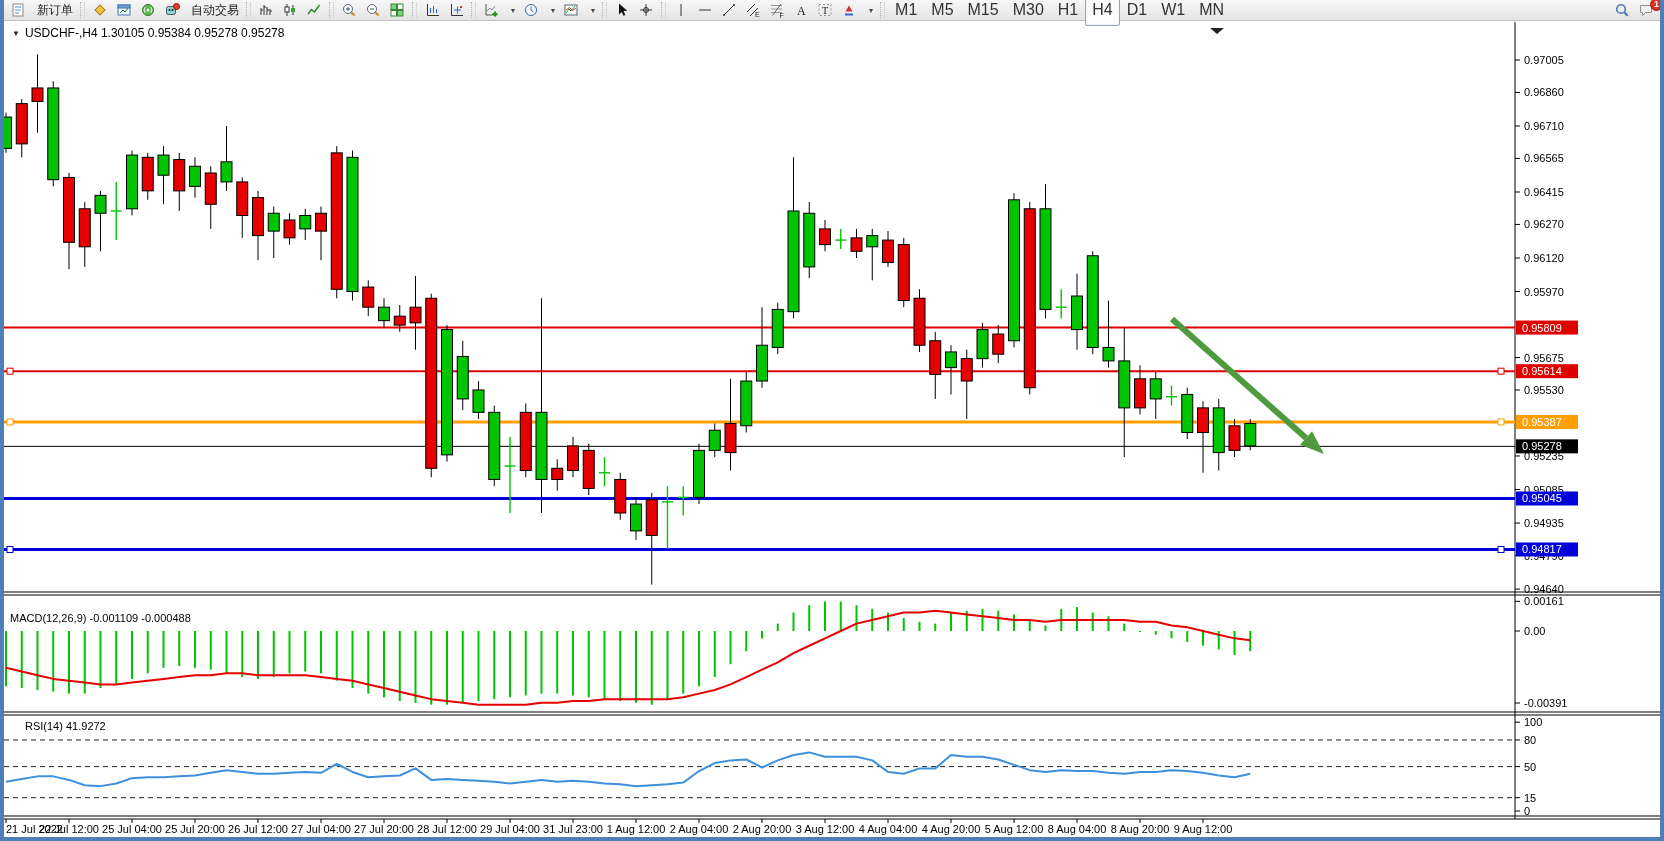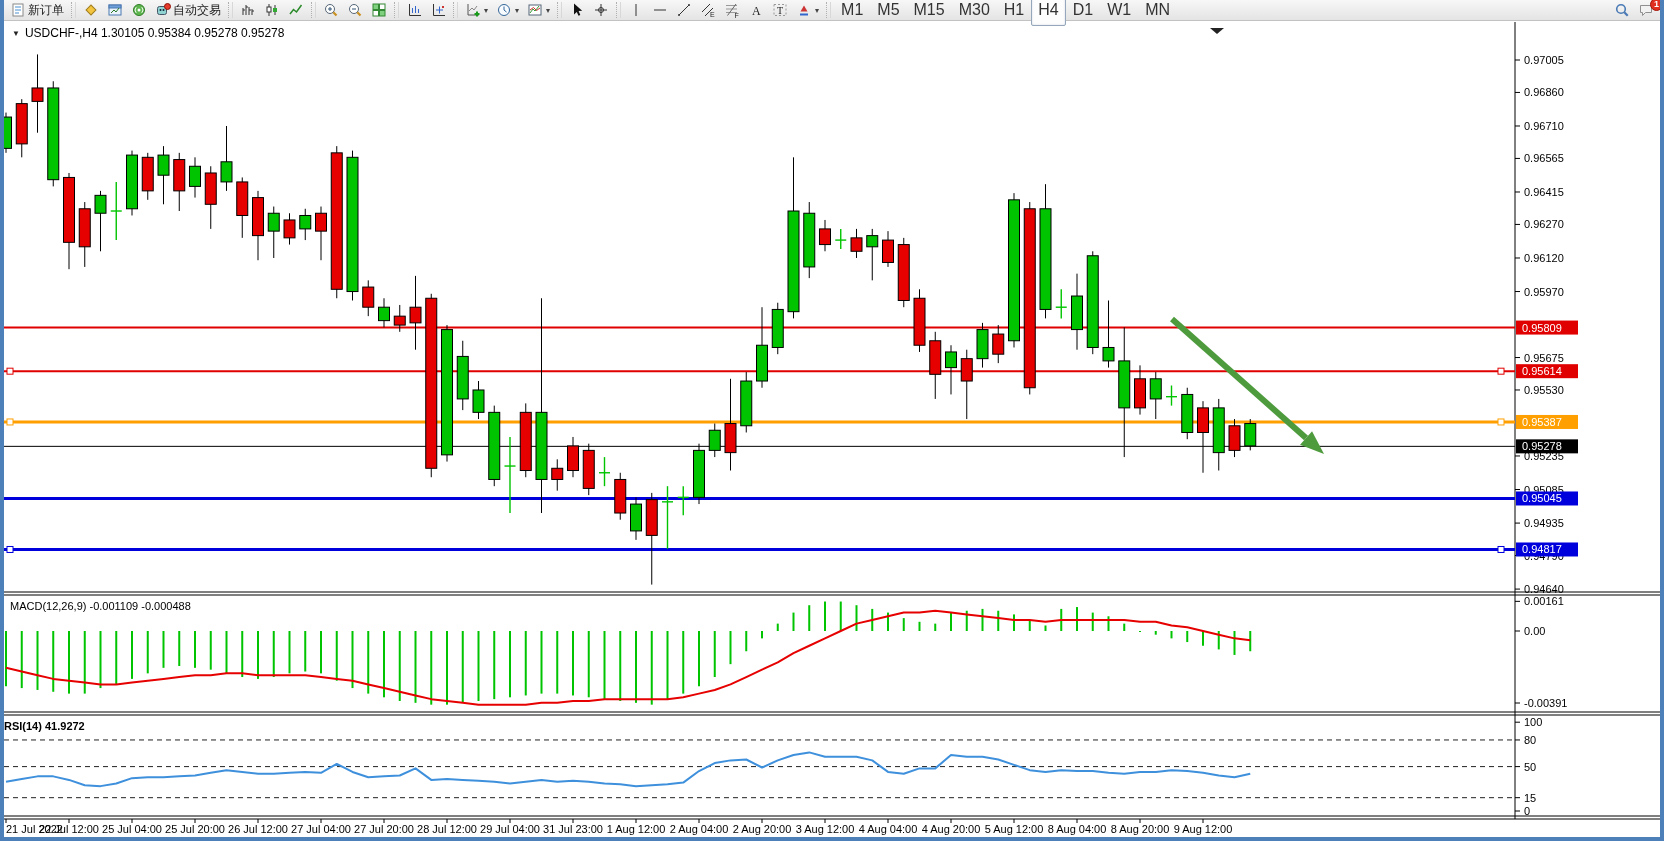--- a/index.html
+++ b/index.html
@@ -11,39 +11,39 @@
   #wb-left{left:0;top:0;width:4px;height:841px;}
   #wb-right{right:0;top:0;width:4px;height:841px;}
   #wb-bottom{left:0;bottom:0;width:1664px;height:4px;}
 
   
   #toolbar{position:absolute;left:0;top:0;width:1664px;height:21px;
     background:linear-gradient(#f7f7f7,#e4e4e4);border-bottom:1px solid #c2c2c2;
     display:flex;align-items:center;padding:0 6px;z-index:40;}
   .tb-group{display:flex;align-items:center;height:20px;}
   .tb-sep{width:5px;height:16px;margin:0 3px;border-left:1px dotted #b0b0b0;border-right:1px solid #d8d8d8;}
-  .tb-btn{display:flex;align-items:center;height:19px;padding:1px 3px;gap:2px;border:1px solid transparent;border-radius:2px;cursor:default;}
+  .tb-btn{display:flex;align-items:center;height:19px;padding:1px 3px;gap:11px;border:1px solid transparent;border-radius:2px;cursor:default;}
   .tb-btn .lbl{font-size:12px;color:#222;white-space:nowrap;}
   .tb-btn .dd{font-size:8px;color:#444;margin-left:1px;}
   .ic{width:16px;height:16px;display:inline-block;}
   .tf-btn{font-size:16px;color:#333;padding:1px 6px;height:32px;display:flex;align-items:center;border:1px solid transparent;border-radius:2px;}
   .tf-btn.active{background:#fdfdfd;border:1px solid #94a7bb;box-shadow:inset 0 0 2px #ccd6e0;text-align:center;}
   #tb-spacer{flex:1;}
   .badge{position:relative;}
   .badge .badge-num{position:absolute;top:-4px;right:-6px;width:13px;height:13px;background:#e03021;border:1px solid #a31408;
      border-radius:50%;color:#fff;font-size:9px;font-weight:bold;display:flex;align-items:center;justify-content:center;}
 
   
   #chart-wrap{position:absolute;left:4px;top:22px;width:1656px;height:815px;background:#fff;}
   #chart-svg{position:absolute;left:0;top:0;}
   .ovl{position:absolute;font-size:11px;color:#000;z-index:10;white-space:nowrap;}
   #chart-title{left:8px;top:4px;display:flex;align-items:center;gap:5px;font-size:12px;}
   #chart-title .tri{font-size:8px;color:#222;}
-  #macd-label{left:6px;top:578px;}
-  #rsi-label{left:0;top:698px;font-weight:bold;}
+  #macd-label{left:6px;top:590px;}
+  #rsi-label{left:21px;top:698px;}
 </style>
 </head>
 <body>
 
 <div id="app">
   <div class="win-border" id="wb-left"></div>
   <div class="win-border" id="wb-right"></div>
   <div class="win-border" id="wb-bottom"></div>
 
   <div id="toolbar">

